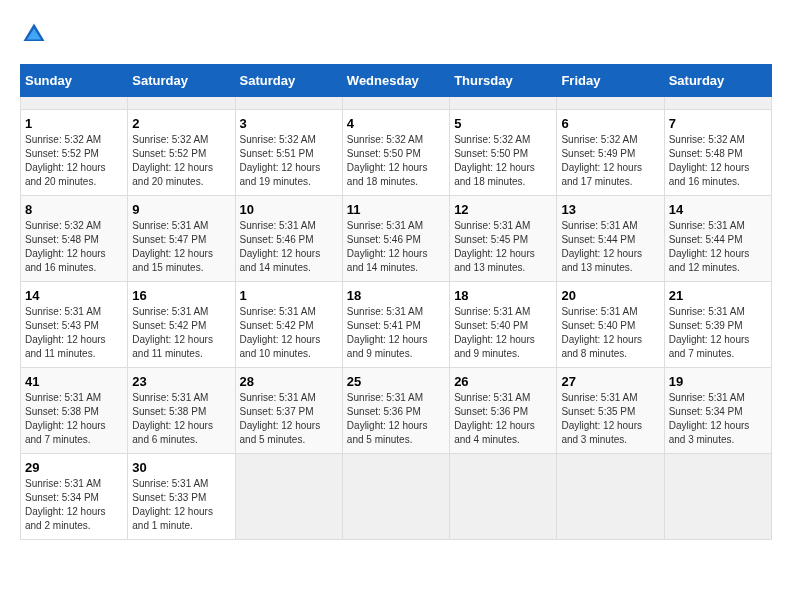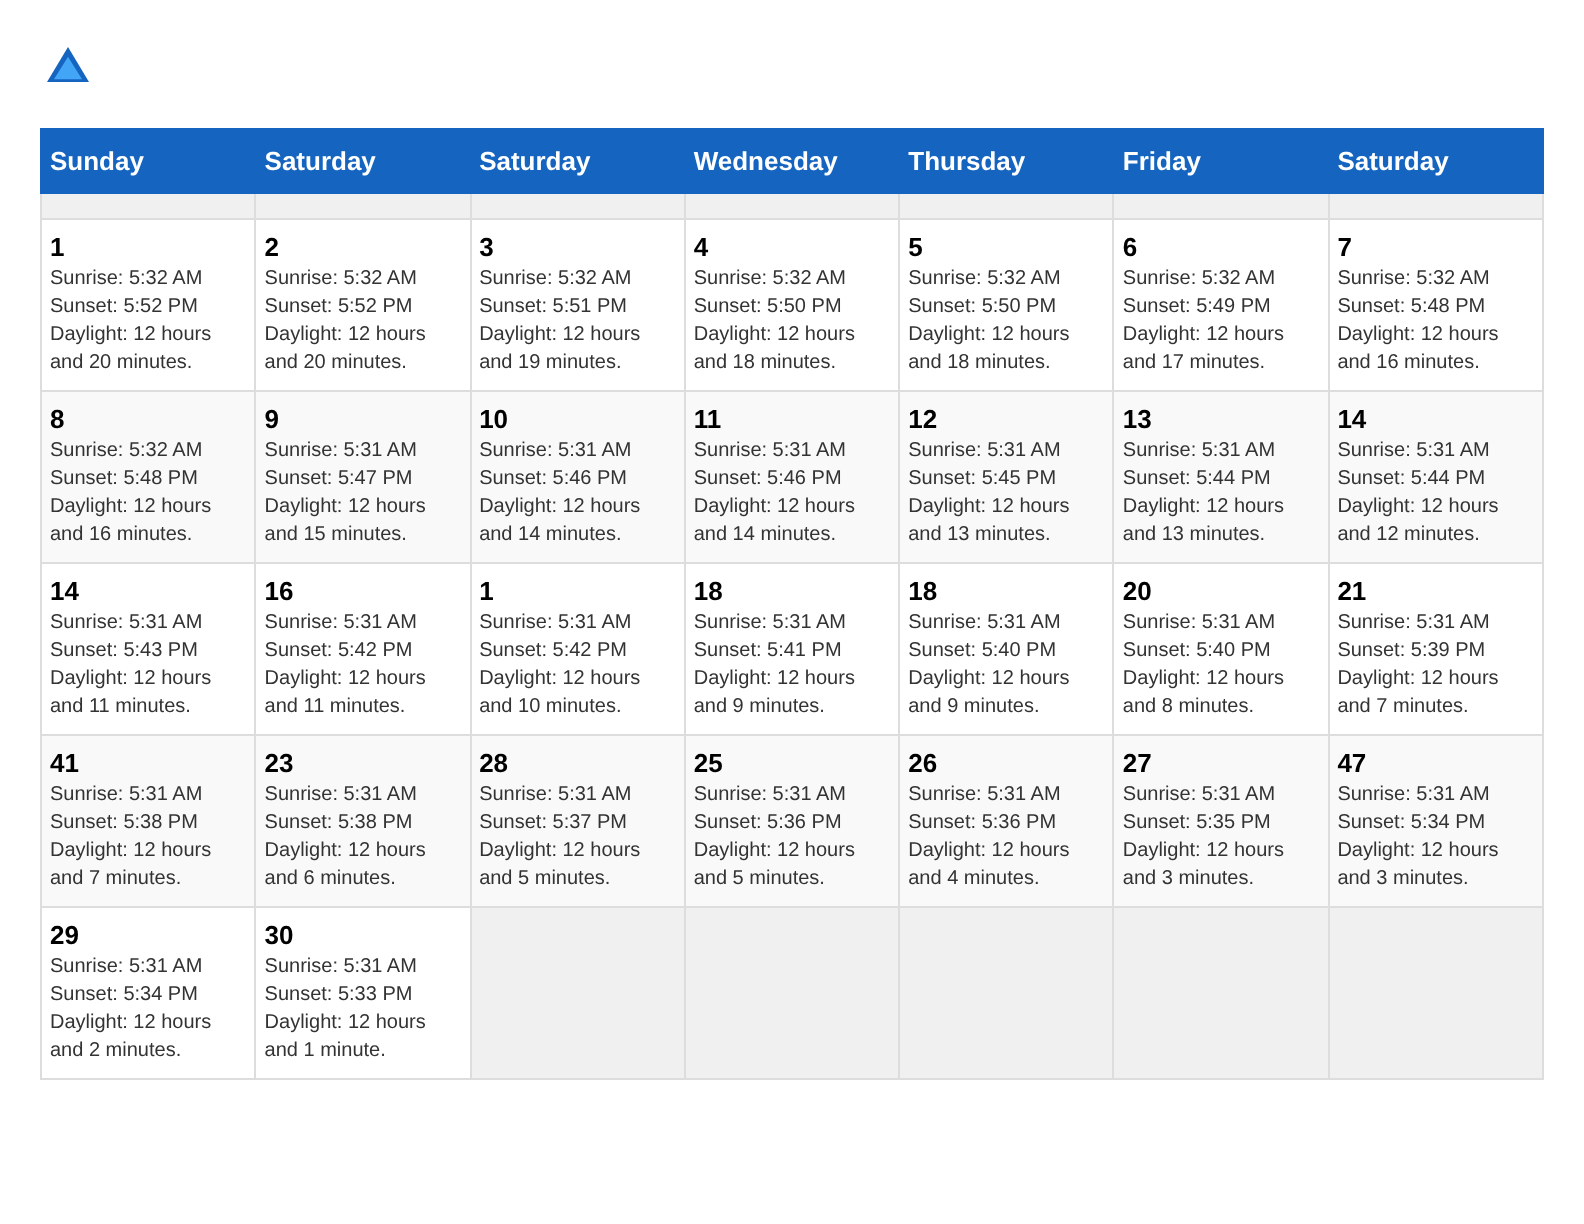--- a/index.html
+++ b/index.html
@@ -351,21 +351,21 @@
       </td>
         <td>
         <span class="day-number">27</span>
         <div class="day-info">
           Sunrise: 5:31 AM<br>
           Sunset: 5:35 PM<br>
           Daylight: 12 hours and 3 minutes.
         </div>
       </td>
         <td>
-        <span class="day-number">47</span>
+        <span class="day-number">19</span>
         <div class="day-info">
           Sunrise: 5:31 AM<br>
           Sunset: 5:34 PM<br>
           Daylight: 12 hours and 3 minutes.
         </div>
       </td>
       </tr>
       <tr>
         <td>
         <span class="day-number">29</span>

